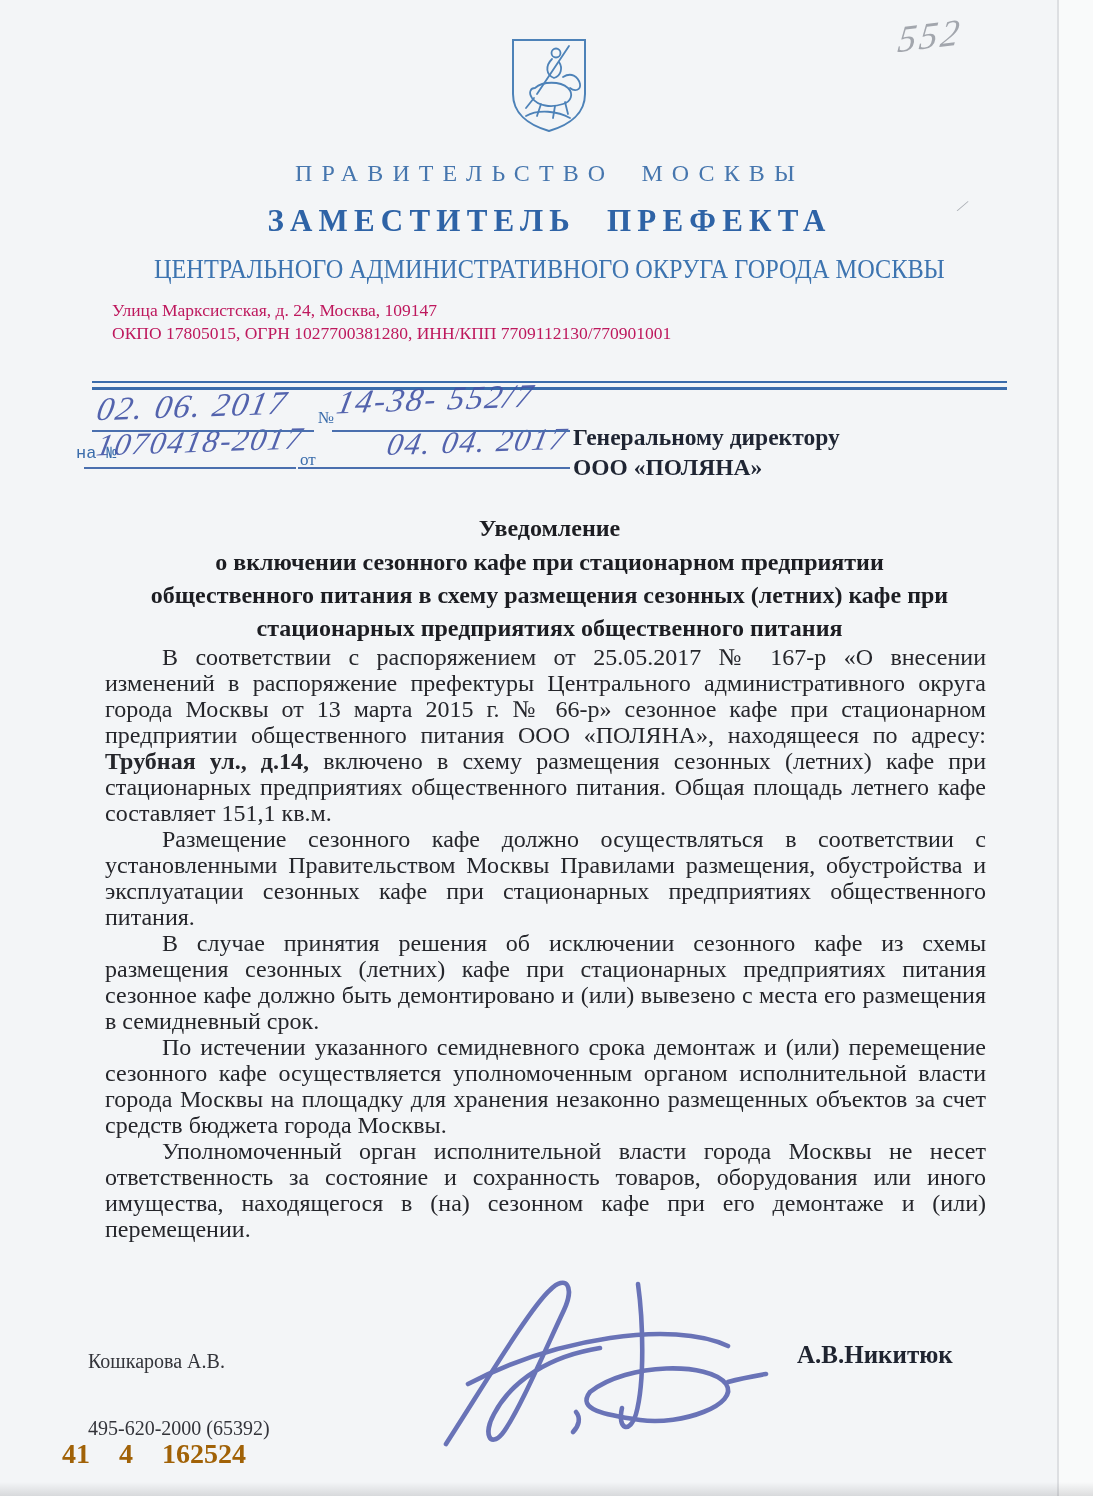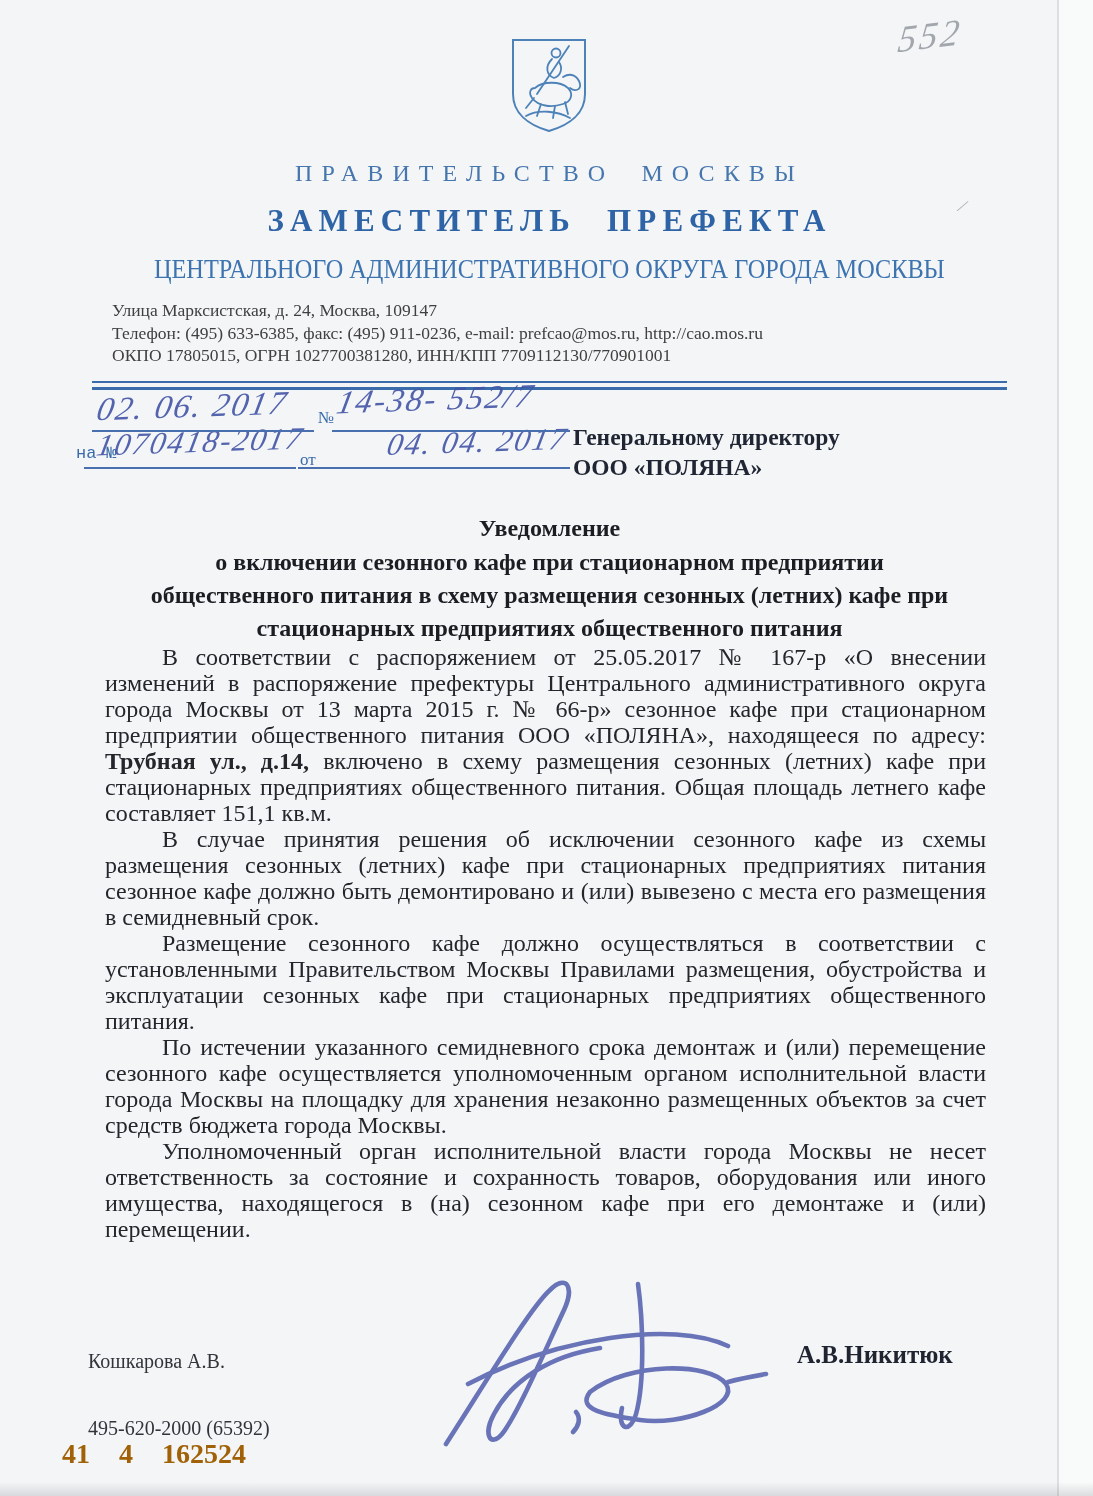--- a/index.html
+++ b/index.html
@@ -19,21 +19,21 @@
   }
   .pencil-tick{position:absolute;left:961px;top:196px;color:#9599a1;font-size:18px;transform:rotate(14deg);opacity:.8;}
 
   
   .crest{position:absolute;left:507px;top:36px;}
   .hdr{position:absolute;left:92px;width:915px;text-align:center;}
   .hdr-org{top:160px;font-size:24px;color:#4676ae;letter-spacing:.38em;word-spacing:.5em;text-align:center;}
   .hdr-title{top:203px;font-size:31px;font-weight:bold;color:#2e63a6;letter-spacing:.2em;word-spacing:.55em;}
   .hdr-sub{top:254px;font-size:27px;color:#3d74b0;white-space:nowrap;}
   .hdr-sub>span{display:inline-block;transform:scaleX(.9);transform-origin:center;}
-  .contact{position:absolute;left:112px;top:299px;font-size:17.5px;line-height:22.5px;color:#404040;}
+  .contact{position:absolute;left:112px;top:299px;font-size:17.5px;line-height:22.5px;color:#be185d;}
 
   .rule{position:absolute;left:92px;width:915px;background:#3a6cab;}
   .rule1{top:381px;height:2px;}
   .rule2{top:387px;height:3px;}
 
   
   .hw{position:absolute;color:#4254a6;font-style:italic;white-space:nowrap;
       transform:skewX(-13deg) rotate(-2deg);letter-spacing:2px;opacity:.9;}
   .hw1a{left:98px;top:388px;font-size:33px;}
   .hw1b{left:338px;top:381px;font-size:33px;}
@@ -96,21 +96,20 @@
   </svg>
 
   <div class="hdr hdr-org">ПРАВИТЕЛЬСТВО МОСКВЫ</div>
   <div class="hdr hdr-title">ЗАМЕСТИТЕЛЬ ПРЕФЕКТА</div>
   <div class="hdr hdr-sub">
     <span>ЦЕНТРАЛЬНОГО АДМИНИСТРАТИВНОГО ОКРУГА ГОРОДА МОСКВЫ</span>
   </div>
 
   <div class="contact">
     <div>Улица Марксистская, д. 24, Москва, 109147</div>
-    <div>Телефон: (495) 633-6385, факс: (495) 911-0236, e-mail: prefcao@mos.ru, http://cao.mos.ru</div>
     <div>ОКПО 17805015, ОГРН 1027700381280, ИНН/КПП 7709112130/770901001</div>
   </div>
 
   <div class="rule rule1"></div>
   <div class="rule rule2"></div>
 
   <div class="hw hw1a">02. 06. 2017</div>
   <span class="ref-label lbl-no">№</span>
   <div class="hw hw1b">14-38- 552/7</div>
   <span class="ref-label lbl-na">на №</span>
@@ -129,22 +128,22 @@
 
   <div class="subject">
     <div class="t">Уведомление</div>
     <div>о включении сезонного кафе при стационарном предприятии</div>
     <div>общественного питания в схему размещения сезонных (летних) кафе при</div>
     <div>стационарных предприятиях общественного питания</div>
   </div>
 
   <div class="body-text">
       <p><span>В соответствии с распоряжением от 25.05.2017 № 167-р «О внесении изменений в распоряжение префектуры Центрального административного округа города Москвы от 13 марта 2015 г. № 66-р» сезонное кафе при стационарном предприятии общественного питания ООО «ПОЛЯНА», находящееся по адресу: </span><span class="b">Трубная ул., д.14,</span><span> включено в схему размещения сезонных (летних) кафе при стационарных предприятиях общественного питания. Общая площадь летнего кафе составляет 151,1 кв.м.</span></p>
+      <p><span>Размещение сезонного кафе должно осуществляться в соответствии с установленными Правительством Москвы Правилами размещения, обустройства и эксплуатации сезонных кафе при стационарных предприятиях общественного питания.</span></p>
       <p><span>В случае принятия решения об исключении сезонного кафе из схемы размещения сезонных (летних) кафе при стационарных предприятиях питания сезонное кафе должно быть демонтировано и (или) вывезено с места его размещения в семидневный срок.</span></p>
-      <p><span>Размещение сезонного кафе должно осуществляться в соответствии с установленными Правительством Москвы Правилами размещения, обустройства и эксплуатации сезонных кафе при стационарных предприятиях общественного питания.</span></p>
       <p><span>По истечении указанного семидневного срока демонтаж и (или) перемещение сезонного кафе осуществляется уполномоченным органом исполнительной власти города Москвы на площадку для хранения незаконно размещенных объектов за счет средств бюджета города Москвы.</span></p>
       <p><span>Уполномоченный орган исполнительной власти города Москвы не несет ответственность за состояние и сохранность товаров, оборудования или иного имущества, находящегося в (на) сезонном кафе при его демонтаже и (или) перемещении.</span></p>
     </div>
 
   <svg class="signature-svg" width="350" height="200" viewBox="0 0 350 200" fill="none">
     <g stroke="#5e69b2" stroke-width="4.6" stroke-linecap="round" opacity="0.92">
       <path d="M18 182 C58 120 102 46 122 28 C138 12 147 24 136 48 C118 86 90 152 74 172 C62 186 55 172 66 152 C84 118 122 94 172 86"></path>
       <path d="M40 122 C128 76 244 58 300 84"></path>
       <path d="M210 22 C215 58 217 120 208 152 C202 172 189 168 194 146"></path>
       <path d="M162 130 C200 100 282 100 298 122 C312 142 254 164 212 158 C178 153 148 148 162 130"></path>

